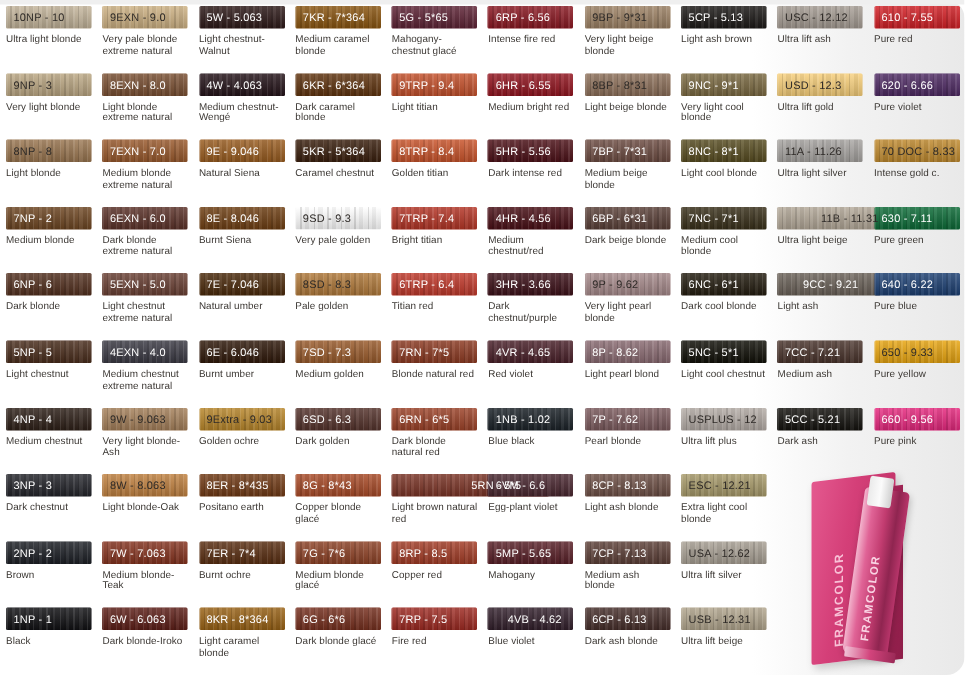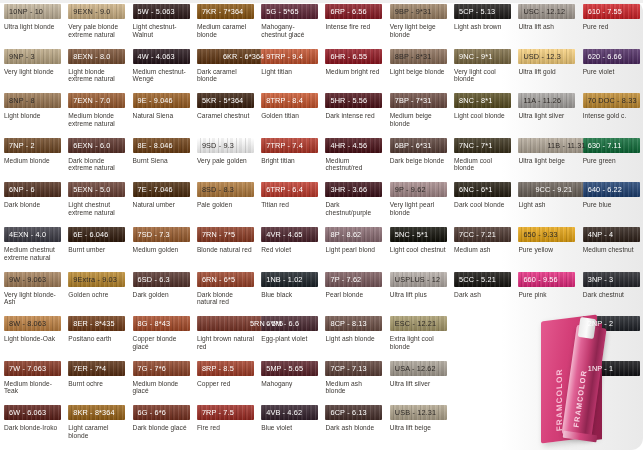--- a/index.html
+++ b/index.html
@@ -206,21 +206,21 @@
         </div>
         <div class="desc">Light blonde extreme natural</div>
       </div>
       <div class="cell">
         <div class="swatch" style="background: rgb(37, 20, 26);">
           <span class="code dark">4W - 4.063</span>
         </div>
         <div class="desc">Medium chestnut-Wengé</div>
       </div>
       <div class="cell">
-        <div class="swatch" style="background: rgb(96, 52, 15); padding-left: 21px;">
+        <div class="swatch" style="background: rgb(96, 52, 15);">
           <span class="code dark">6KR - 6*364</span>
         </div>
         <div class="desc">Dark caramel blonde</div>
       </div>
       <div class="cell">
         <div class="swatch" style="background: rgb(196, 81, 44);">
           <span class="code dark">9TRP - 9.4</span>
         </div>
         <div class="desc">Light titian</div>
       </div>
@@ -428,20 +428,26 @@
         </div>
         <div class="desc">Light ash</div>
       </div>
       <div class="cell">
         <div class="swatch" style="background: rgb(28, 63, 114);">
           <span class="code dark">640 - 6.22</span>
         </div>
         <div class="desc">Pure blue</div>
       </div>
       <div class="cell">
+        <div class="swatch" style="background: rgb(74, 45, 28);">
+          <span class="code dark">5NP - 5</span>
+        </div>
+        <div class="desc">Light chestnut</div>
+      </div>
+      <div class="cell">
         <div class="swatch" style="background: rgb(59, 58, 68);">
           <span class="code dark">4EXN - 4.0</span>
         </div>
         <div class="desc">Medium chestnut extreme natural</div>
       </div>
       <div class="cell">
         <div class="swatch" style="background: rgb(48, 25, 10);">
           <span class="code dark">6E - 6.046</span>
         </div>
         <div class="desc">Burnt umber</div>
@@ -672,21 +678,21 @@
         </div>
         <div class="desc">Dark blonde glacé</div>
       </div>
       <div class="cell">
         <div class="swatch" style="background: rgb(158, 42, 34);">
           <span class="code dark">7RP - 7.5</span>
         </div>
         <div class="desc">Fire red</div>
       </div>
       <div class="cell">
-        <div class="swatch" style="background: rgb(51, 32, 44);">
+        <div class="swatch" style="background: rgb(51, 32, 44); justify-content: center;">
           <span class="code dark">4VB - 4.62</span>
         </div>
         <div class="desc">Blue violet</div>
       </div>
       <div class="cell">
         <div class="swatch" style="background: rgb(71, 47, 43);">
           <span class="code dark">6CP - 6.13</span>
         </div>
         <div class="desc">Dark ash blonde</div>
       </div>

